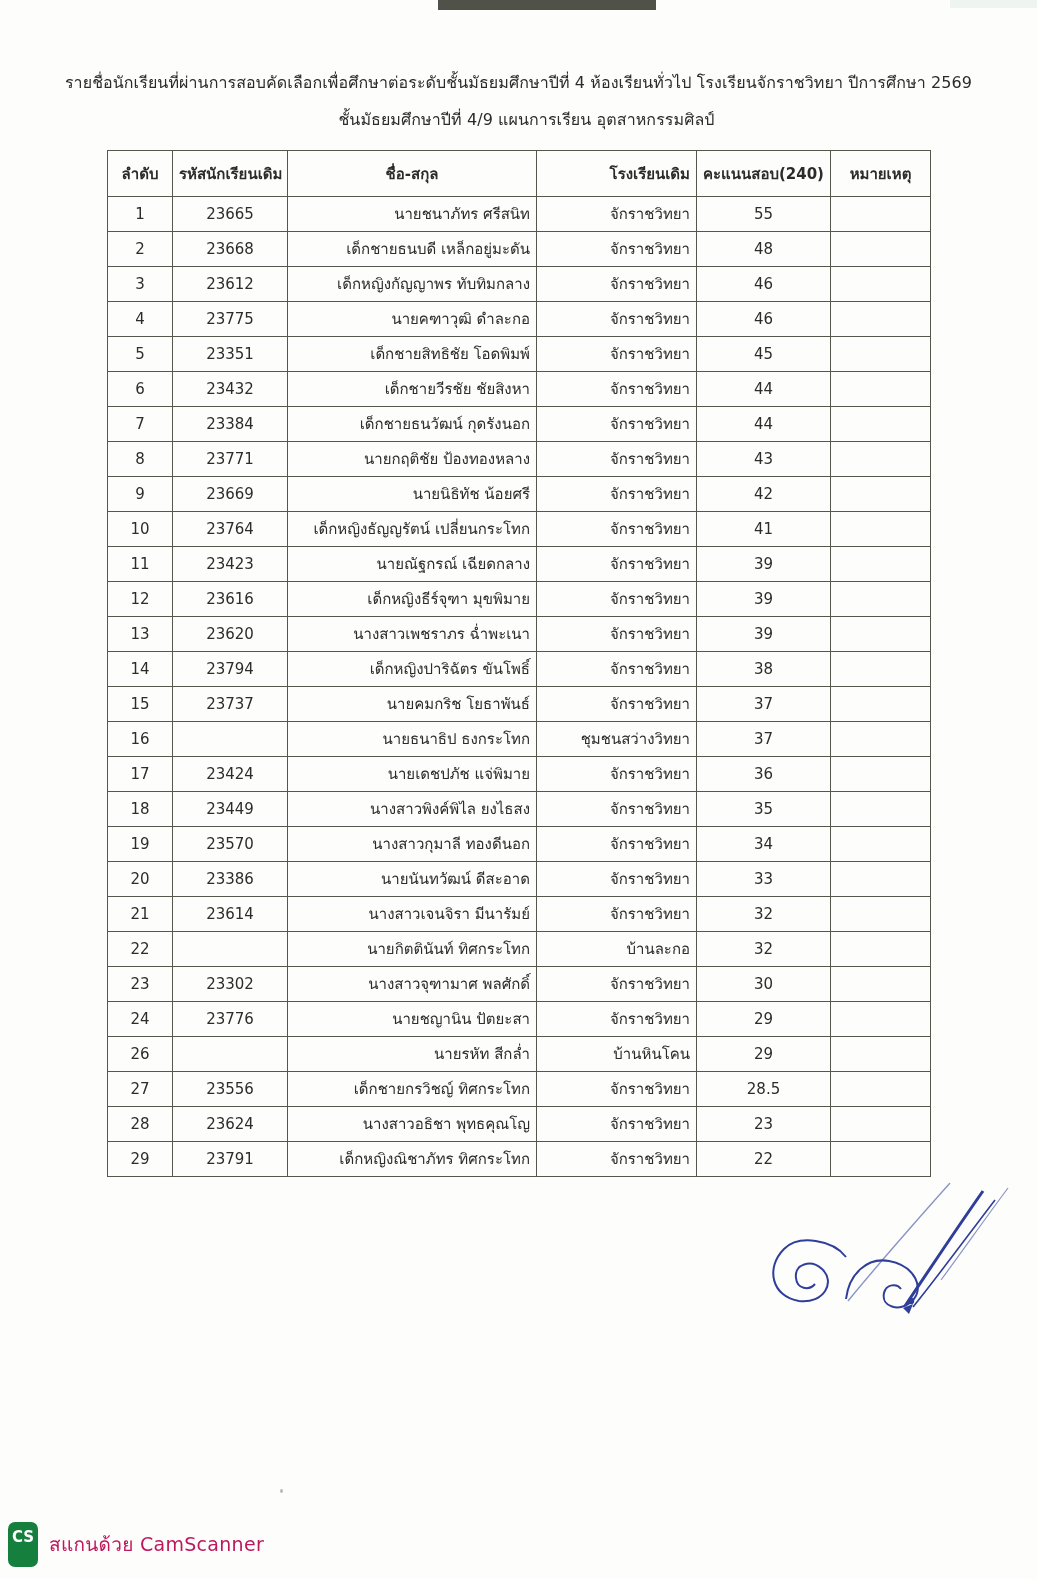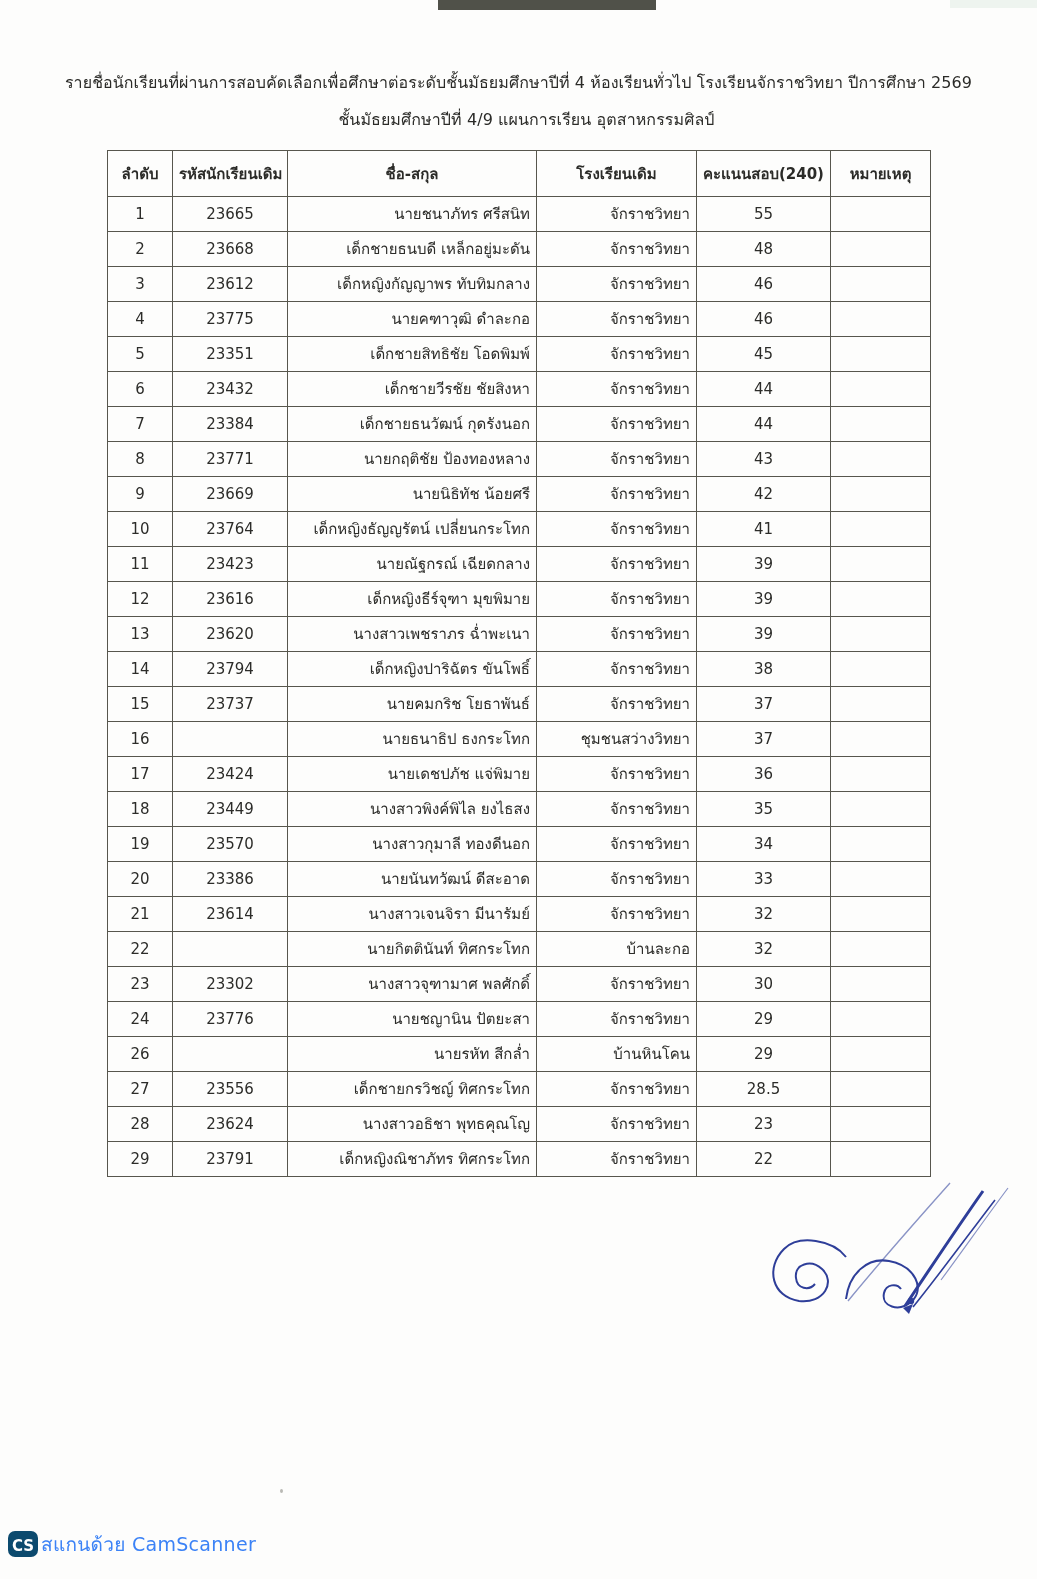--- a/index.html
+++ b/index.html
@@ -33,36 +33,36 @@
     border:1px solid #57564d;
     padding:0 6px;
     overflow:hidden;white-space:nowrap;
   }
   table.students th{
     height:45px;font-weight:600;font-size:15px;
     color:#2b2b28;
   }
   table.students td{height:34px;text-align:center;}
   table.students td.c2, table.students td.c3{text-align:right;padding-left:12px;}
-  table.students th.c3{text-align:center;}
+  table.students th.c3{text-align:right;}
   svg.signature{
     position:absolute;left:745px;top:1158px;width:300px;height:160px;
     pointer-events:none;
   }
   .footer{
     position:absolute;left:8px;top:1527px;height:34px;
     display:flex;align-items:center;
   }
   .cs-logo{
-    display:inline-block;width:30px;height:26px;border-radius:7px;
-    background:#0c4a6e;color:#ffffff;font-weight:bold;font-size:15px;
+    display:inline-block;width:30px;height:45px;border-radius:7px;
+    background:#15803d;color:#ffffff;font-weight:bold;font-size:15px;
     text-align:center;line-height:30px;
   }
   .cs-label{
-    margin-left:3px;color:#3b82f6;font-size:19px;font-weight:500;
+    margin-left:11px;color:#be185d;font-size:19px;font-weight:500;
     letter-spacing:.3px;
   }
   .speck{position:absolute;left:280px;top:1489px;width:3px;height:4px;background:#b9b9b4;border-radius:50%;}
 </style>
 </head>
 <body>
 
 <div class="page">
 
   <div class="top-band"></div>

